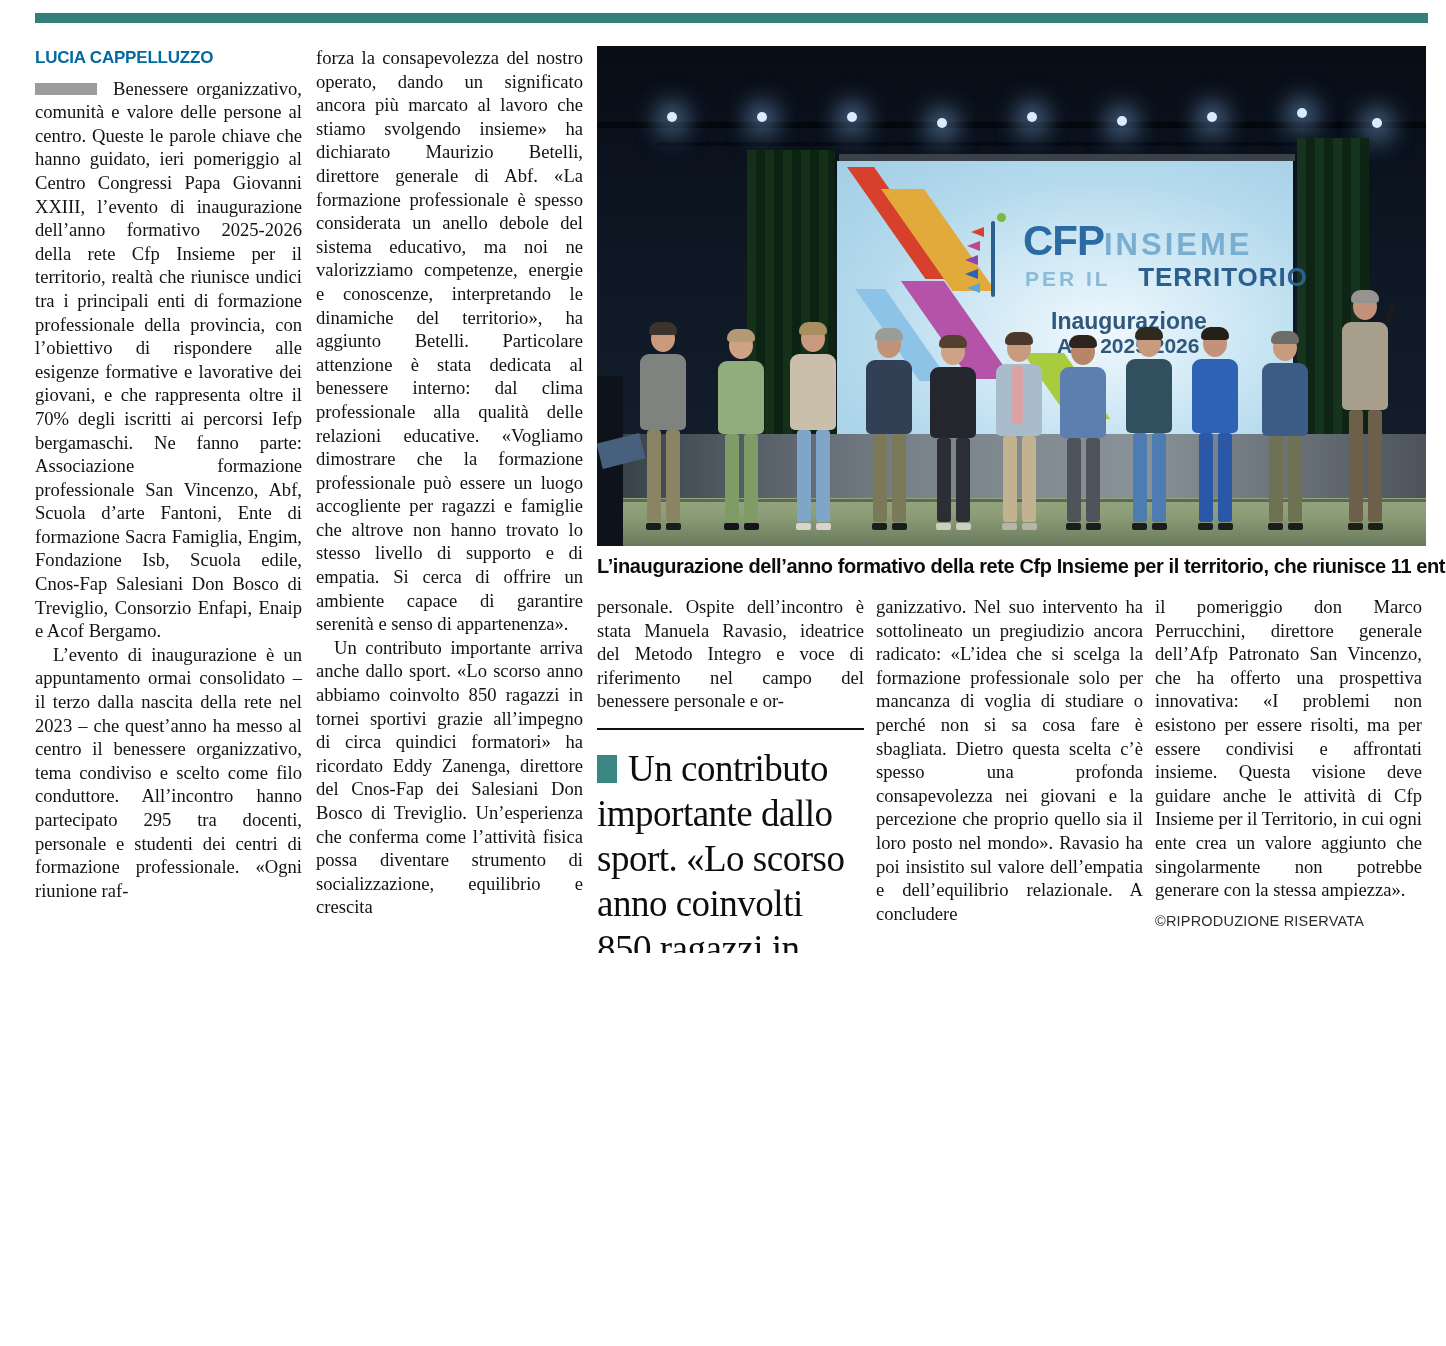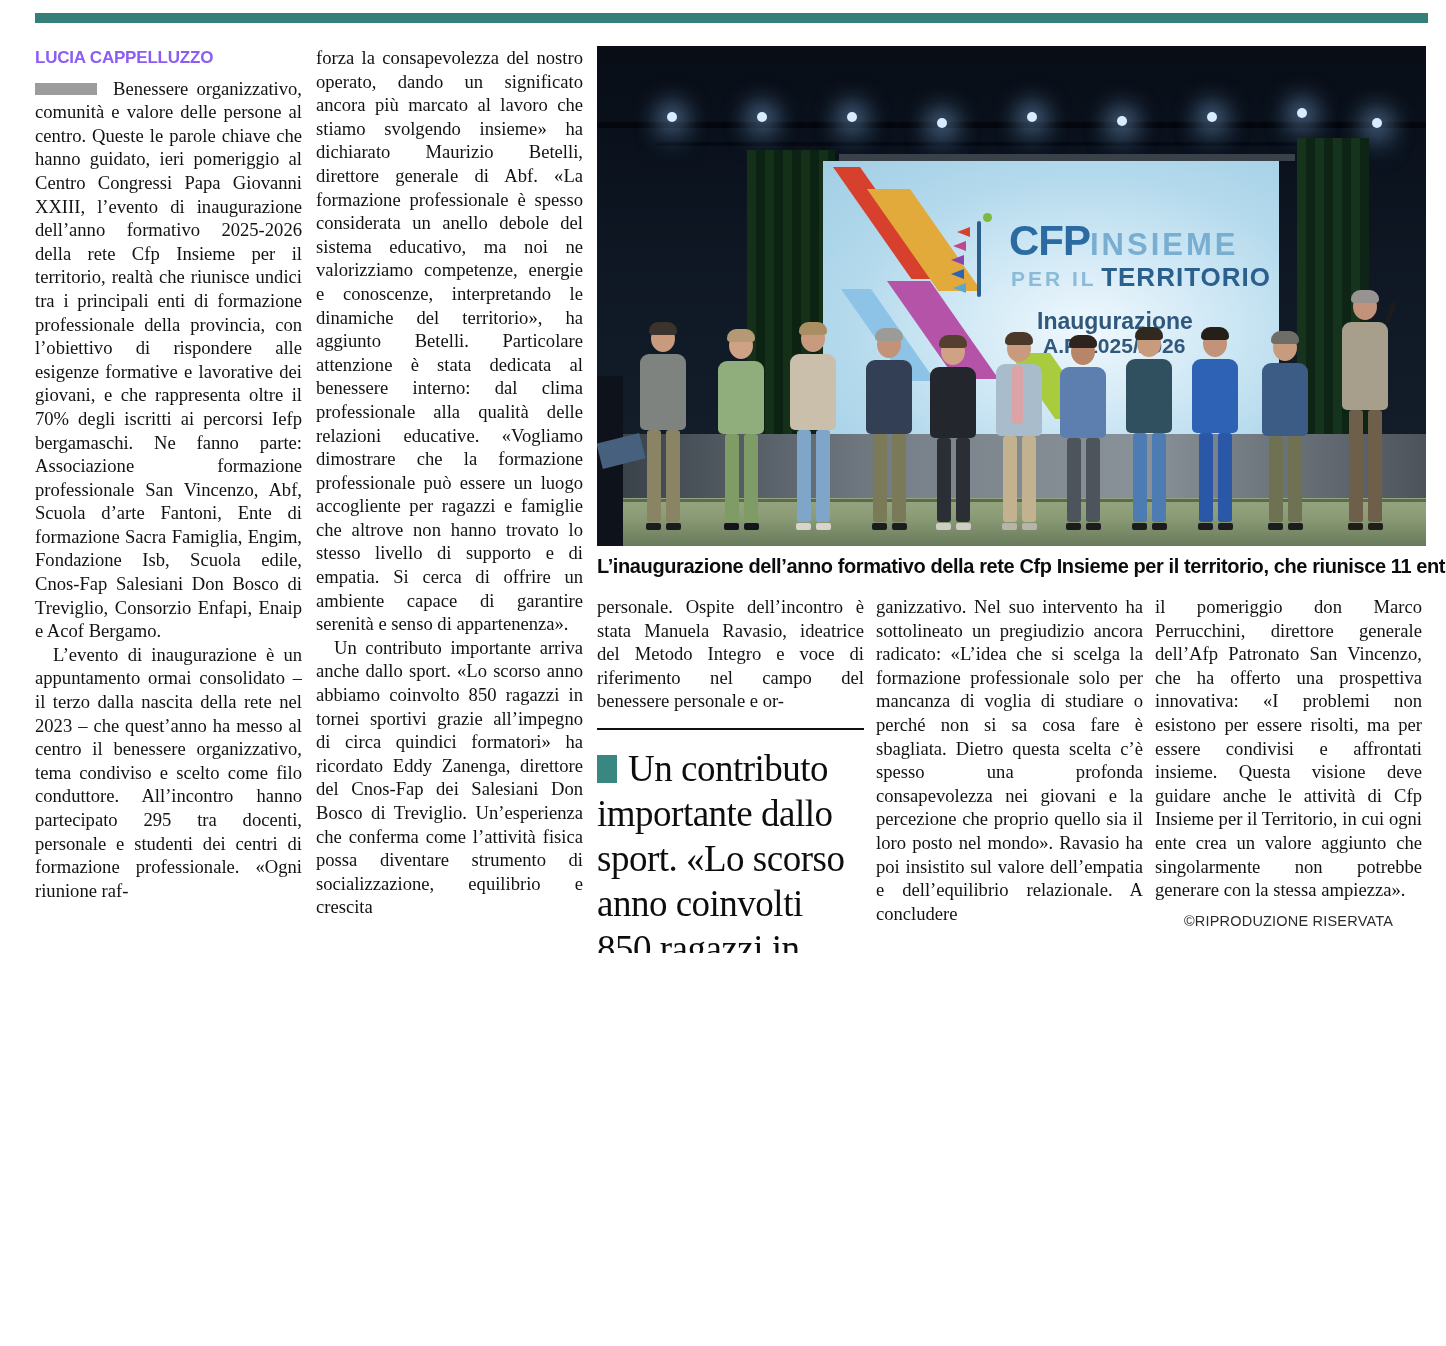--- a/index.html
+++ b/index.html
@@ -26,21 +26,21 @@
   .k-line { white-space:nowrap; font-size:33px; line-height:47px; letter-spacing:-0.6px;
             transform:scaleX(0.96); transform-origin:0 50%; color:#161616; }
   .k-label { font-weight:700; margin-right:10px; }
 
   
   .article { display:flex; gap:14px; margin-top:23px; }
   .col { width:267px; flex:0 0 267px; text-align:justify; font-size:18.6px;
          line-height:23.6px; color:#121212; overflow:hidden; }
   .col-tall { height:928px; }
   .byline { font-family:"Liberation Sans","DejaVu Sans",sans-serif; font-weight:700;
-            font-size:17px; letter-spacing:-0.2px; color:#8b5cf6; margin-bottom:7px; }
+            font-size:17px; letter-spacing:-0.2px; color:#0369a1; margin-bottom:7px; }
   .lead-marker { display:inline-block; width:62px; height:12px; background:#9c9c9c; margin-right:16px; }
   .para2 { text-indent:18px; }
 
   
   .right-block { width:829px; flex:0 0 829px; }
 
   .photo { position:relative; width:829px; height:500px; overflow:hidden;
            background:linear-gradient(180deg,#080d16 0%,#0c1420 30%,#101a26 55%,#16202c 100%); }
   
   .truss1 { position:absolute; left:0; top:76px; width:100%; height:6px; background:#04070d; }
@@ -62,21 +62,21 @@
     background:linear-gradient(90deg,#343c44 0%,#79828a 38%,#8a9299 66%,#4c535b 100%); }
   .floor { position:absolute; left:0; bottom:0; width:100%; height:48px;
     background:linear-gradient(180deg,#95a57f 0%,#86977二 0%,#8a9b76 40%,#697a5b 100%); }
   .floor { background:linear-gradient(180deg,#95a57f 0%,#8a9b76 40%,#697a5b 100%); }
   .floor-edge { position:absolute; left:0; bottom:44px; width:100%; height:3px; background:#4e5c44; opacity:.8; }
   .podium { position:absolute; left:0; top:330px; width:26px; height:170px; background:#0e131b; }
   .podium-top { position:absolute; left:2px; top:392px; width:44px; height:26px; background:#46607e;
     transform:rotate(-14deg); }
 
   
-  .screen { position:absolute; left:226px; top:115px; width:456px; height:273px;
+  .screen { position:absolute; left:240px; top:115px; width:456px; height:273px;
     background:radial-gradient(ellipse at 58% 62%, #f0f8fd 0%, #d3eaf6 32%, #b3d9ec 65%, #a2cee4 100%); }
   .screen-top-bar { position:absolute; left:242px; top:108px; width:456px; height:7px; background:#3a4148; }
   .ribbon { position:absolute; transform:skewX(35deg); transform-origin:top left; }
   .r-red     { left:10px;  top:6px;   width:27px; height:112px; }
   .r-gold    { left:44px;  top:28px;  width:43px; height:102px; }
   .r-blue    { left:18px;  top:128px; width:30px; height:92px; }
   .r-magenta { left:64px;  top:120px; width:43px; height:98px; }
   .r-green   { left:186px; top:192px; width:41px; height:66px; }
 
   
@@ -88,21 +88,21 @@
   .pn3 { left:128px; top:94px;  border-right:13px solid #8e44ad; }
   .pn4 { left:128px; top:108px; border-right:13px solid #2d62b4; }
   .pn5 { left:130px; top:122px; border-right:13px solid #5aa7d6; }
 
   .scr-text { position:absolute; font-family:"Liberation Sans","DejaVu Sans",sans-serif; white-space:nowrap; }
   .scr-brand { left:186px; top:56px; }
   .scr-cfp { font-size:42px; font-weight:700; color:#2b6ba2; letter-spacing:-1px; }
   .scr-insieme { font-size:31px; font-weight:700; color:#7aaed1; letter-spacing:3px; }
   .scr-brand2 { left:188px; top:101px; }
   .scr-peril { font-size:21px; color:#8abbd8; letter-spacing:3px; font-weight:700; }
-  .scr-terr { font-size:26px; font-weight:700; color:#2b5f8e; letter-spacing:1px; }
+  .scr-terr { font-size:26px; font-weight:700; color:#2b5f8e; letter-spacing:1px;margin-left:23px; }
   .scr-inaug { left:214px; top:147px; font-size:23px; font-weight:700; color:#30587c; }
   .scr-af    { left:220px; top:173px; font-size:21px; font-weight:700; color:#30587c; }
 
   
   .person { position:absolute; bottom:16px; width:52px; display:flex; flex-direction:column; align-items:center; }
   .p-head { width:24px; height:27px; border-radius:50%; position:relative; flex:0 0 auto; }
   .p-hair { position:absolute; top:-3px; left:-2px; right:-2px; height:13px; border-radius:12px 12px 5px 5px; }
   .p-torso { width:46px; height:37%; border-radius:9px 9px 5px 5px; margin-top:2px; position:relative; flex:0 0 auto; }
   .p-scarf { position:absolute; left:16px; top:2px; width:11px; height:80%; border-radius:4px; }
   .p-mic { position:absolute; right:-5px; top:-20px; width:5px; height:22px; background:#1c1c1e; border-radius:2px; transform:rotate(18deg); }
@@ -115,21 +115,21 @@
   .caption-row { margin-top:9px; font-family:"Liberation Sans","DejaVu Sans",sans-serif; white-space:nowrap; }
   .caption-main { font-weight:700; font-size:20px; letter-spacing:-0.4px; color:#0c0c0c; }
 
   
   .bottom-cols { display:flex; gap:12px; margin-top:17px; }
   .bottom-cols .col { height:358px; }
   .quote-rule { border:none; border-top:2px solid #101010; margin:15px 0 16px 0; width:100%; }
   .pull-quote { font-size:37px; line-height:45px; letter-spacing:-0.5px; color:#0d0d0d;
                 text-align:left; font-family:"Liberation Serif","DejaVu Serif",serif; }
   .pq-marker { display:inline-block; width:20px; height:28px; margin-right:11px; transform:translateY(2px); }
-  .copyright { margin-top:8px; text-align:center; font-family:"Liberation Sans","DejaVu Sans",sans-serif;
+  .copyright { margin-top:8px; text-align:left; font-family:"Liberation Sans","DejaVu Sans",sans-serif;
                font-size:14.5px; color:#2b2b2b; letter-spacing:0.2px; }
 </style>
 </head>
 <body>
 
 <div class="page">
 
   <div class="top-rule" style="background: rgb(51, 127, 121);"></div>
 
 

